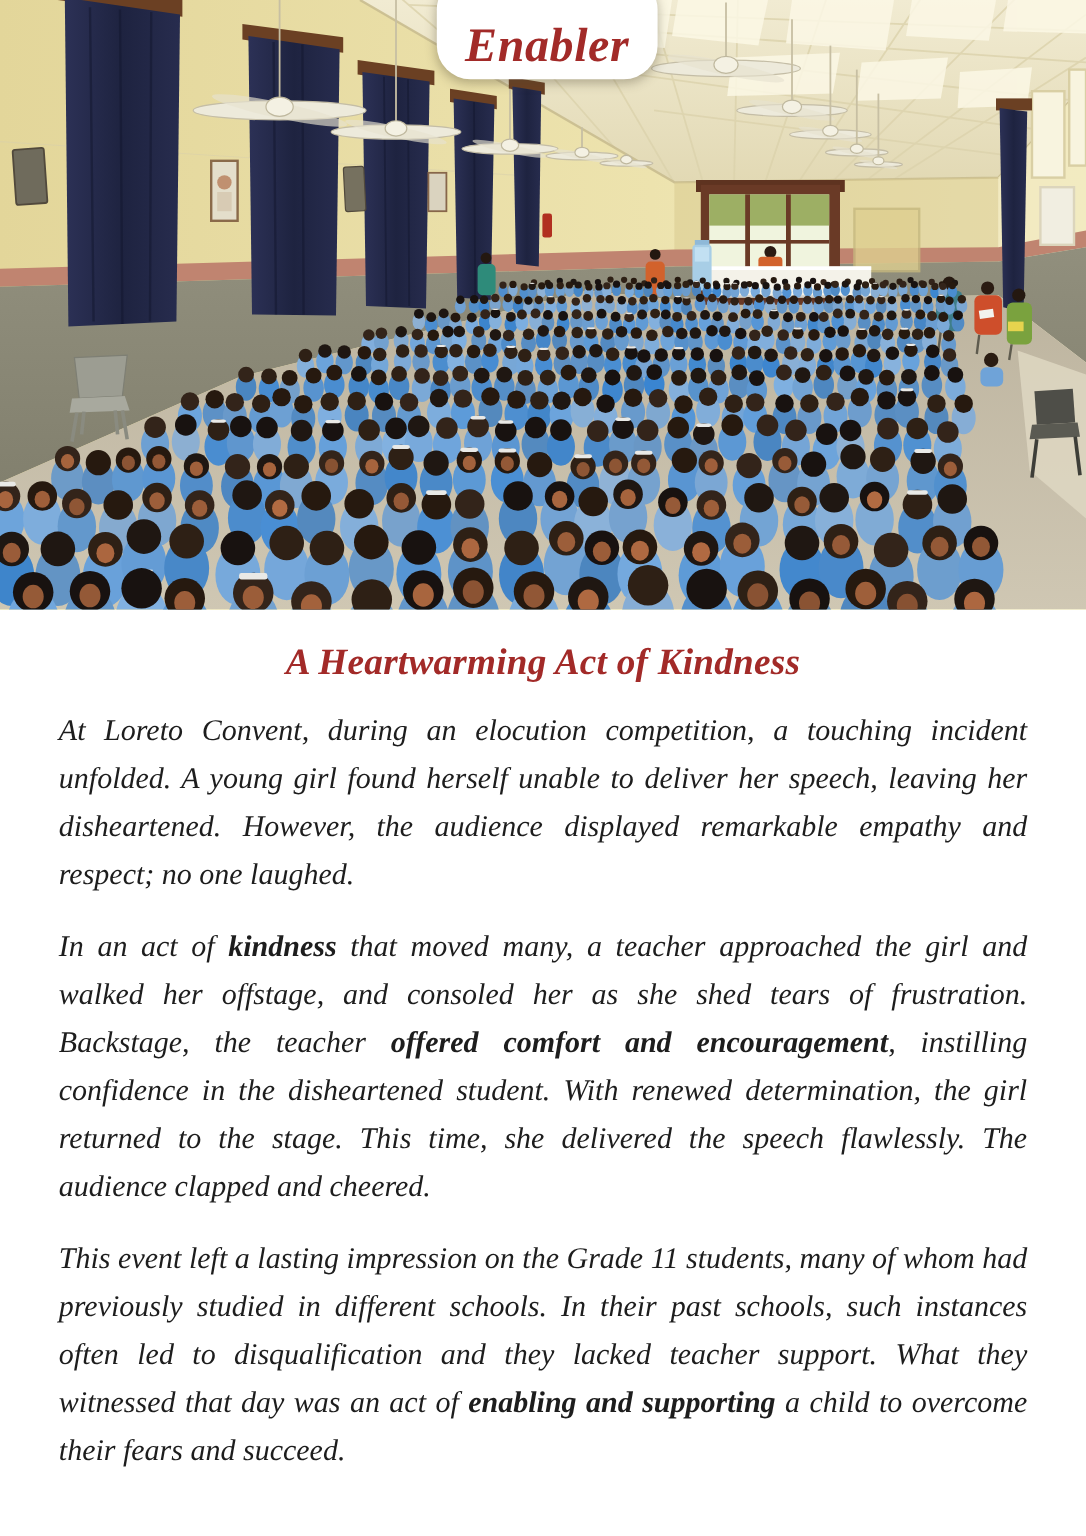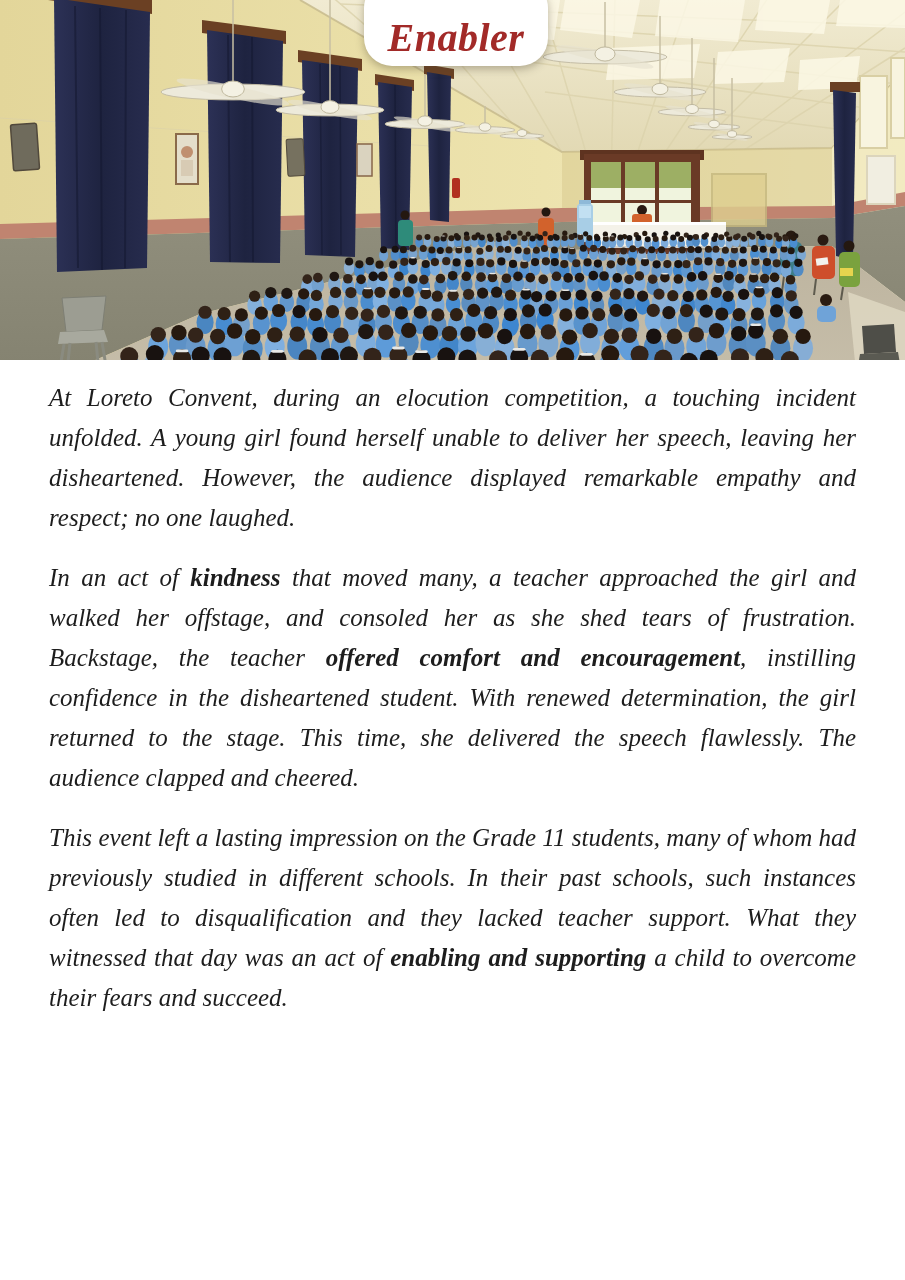--- a/index.html
+++ b/index.html
@@ -6,21 +6,21 @@
     --accent:#A22A28;
     --text:#1D1D1D;
     --page-bg:#FFFFFF;
   }
   html,body{margin:0;padding:0;}
   body{
     width:905px;height:1280px;overflow:hidden;background:var(--page-bg);
     font-family:"Liberation Serif", serif;
   }
   .photo{
-    position:relative;margin:0;width:905px;height:360px;overflow:hidden;background:#fef9c3;
+    position:relative;margin:0;width:905px;height:508px;overflow:hidden;background:#fef9c3;
   }
   .photo svg{display:block;}
   .badge{
     position:absolute;left:364px;top:-20px;width:184px;height:86px;
     background:#fff;border-radius:28px;
     box-shadow:0 3px 9px rgba(80,70,50,.38);
     display:flex;align-items:flex-end;justify-content:center;
     padding-bottom:8px;box-sizing:border-box;
   }
   .badge span{
@@ -1205,18 +1205,19 @@
         <ellipse cx="812.0859107718372" cy="502.82878622574026" rx="8.773423176049583" ry="9.785741234824533" fill="hsl(22,46%,46.194223877973855%)"></ellipse>
       </g>
   </svg>
 
   <div class="badge">
     <span>Enabler</span>
   </div>
 </figure>
 
 <main class="content">
+  <h1 class="title">A Heartwarming Act of Kindness</h1>
   <div id="story">
       <p class="para"><span>At Loreto Convent, during an elocution competition, a touching incident unfolded. A young girl found herself unable to deliver her speech, leaving her disheartened. However, the audience displayed remarkable empathy and respect; no one laughed.</span></p>
       <p class="para"><span>In an act of </span><span class="b">kindness</span><span> that moved many, a teacher approached the girl and walked her offstage, and consoled her as she shed tears of frustration. Backstage, the teacher </span><span class="b">offered comfort and encouragement</span><span>, instilling confidence in the disheartened student. With renewed determination, the girl returned to the stage. This time, she delivered the speech flawlessly. The audience clapped and cheered.</span></p>
       <p class="para"><span>This event left a lasting impression on the Grade 11 students, many of whom had previously studied in different schools. In their past schools, such instances often led to disqualification and they lacked teacher support. What they witnessed that day was an act of </span><span class="b">enabling and supporting</span><span> a child to overcome their fears and succeed.</span></p>
     </div>
 </main>
 
 </body></html>

